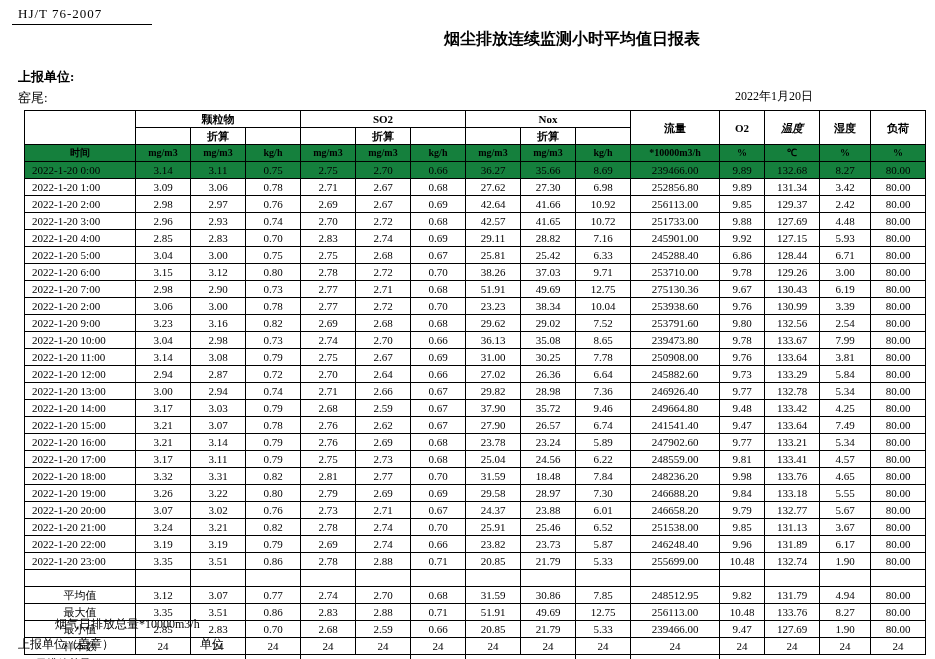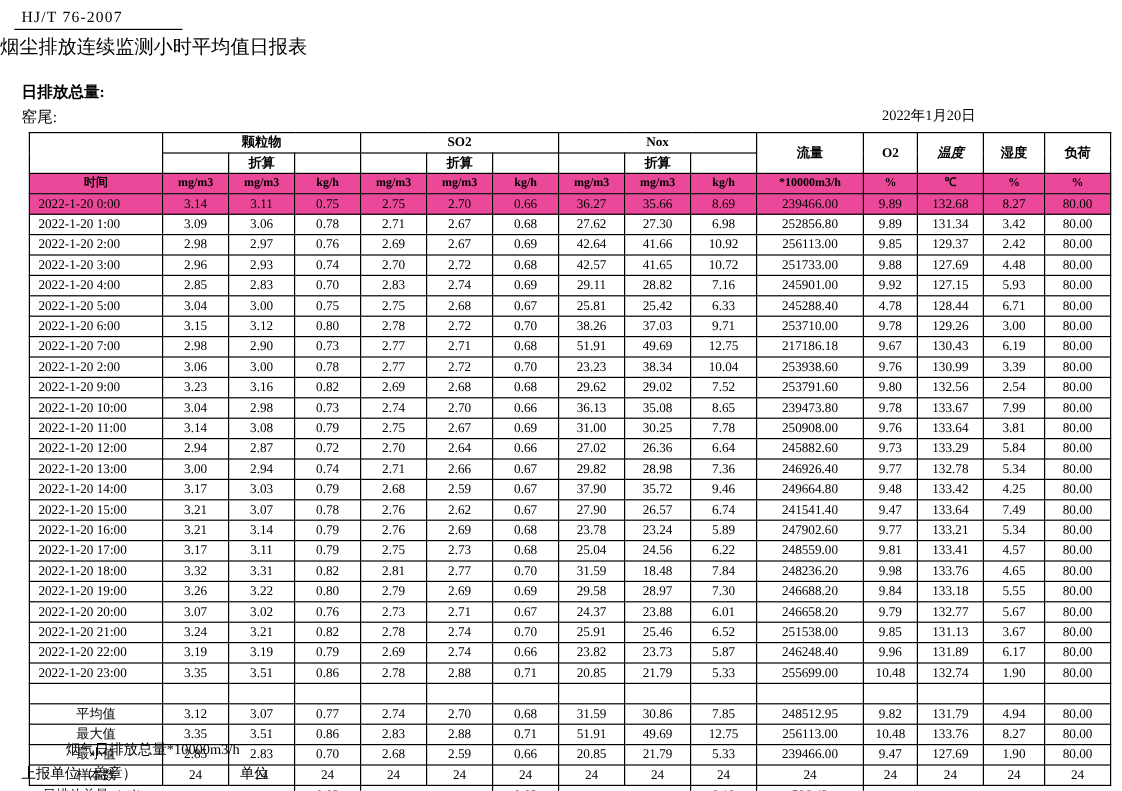--- a/index.html
+++ b/index.html
@@ -28,23 +28,23 @@
     left: 12px;
     top: 24px;
     width: 140px;
     border-top: 1px solid #000;
   }
   .doc-title {
     position: absolute;
     left: 0;
     top: 29px;
     width: 700px;
-    text-align: left;
+    text-align: right;
     font-size: 16px;
-    font-weight: normal;
+    font-weight: bold;
     font-family: "Liberation Serif", serif;
   }
   .company {
     position: absolute;
     left: 18px;
     top: 68px;
     font-size: 13px;
     font-family: "Liberation Serif", serif;
     font-weight: bold;
   }
@@ -81,21 +81,21 @@
   }
   .hdr-group { font-size: 11px; }
   .hdr-unit { font-size: 10px; }
   .col-time { width: 110px; }
   .col-num { width: 54px; }
   .col-flow { width: 88px; }
   .col-o2 { width: 44px; }
   .col-temp { width: 54px; font-style: italic; }
   .col-hum { width: 50px; }
   .col-load { width: 54px; }
-  .green { background: #ec4899; }
+  .green { background: #15803d; }
   .data td { font-size: 11px; }
   .data td.t { text-align: left; padding-left: 7px; }
   .sep-row td { height: 5px; border-left: 1px solid #000; border-right: 1px solid #000; border-top: 1px solid #000; border-bottom: 1px solid #000;}
   .sum td { font-size: 11px; }
   .label-cell { text-align: center; }
   .footer1 {
     position: absolute;
     left: 18px;
     top: 616px;
     font-size: 12px;
@@ -116,21 +116,21 @@
     font-size: 12px;
     font-family: "Liberation Serif", serif;
   }
 </style>
 </head>
 <body>
 
 <div class="std-code">HJ/T  76-2007</div>
 <div class="hrule"></div>
 <div class="doc-title">烟尘排放连续监测小时平均值日报表</div>
-<div class="company">日排放总量:</div>
+<div class="company">上报单位:</div>
 <div class="position-label">窑尾:</div>
 <div class="report-date">2022年1月20日</div>
 
 <table class="main">
   <thead>
     <tr>
       <th class="col-time" rowspan="2"></th>
       <th class="hdr-group" colspan="3">颗粒物</th>
       <th class="hdr-group" colspan="3">SO2</th>
       <th class="hdr-group" colspan="3">Nox</th>
@@ -260,21 +260,21 @@
         <td>3.04</td>
         <td>3.00</td>
         <td>0.75</td>
         <td>2.75</td>
         <td>2.68</td>
         <td>0.67</td>
         <td>25.81</td>
         <td>25.42</td>
         <td>6.33</td>
         <td>245288.40</td>
-        <td>4.78</td>
+        <td>6.86</td>
         <td>128.44</td>
         <td>6.71</td>
         <td>80.00</td>
       </tr>
       <tr class="data">
         <td class="t">2022-1-20 6:00</td>
         <td>3.15</td>
         <td>3.12</td>
         <td>0.80</td>
         <td>2.78</td>
@@ -293,21 +293,21 @@
         <td class="t">2022-1-20 7:00</td>
         <td>2.98</td>
         <td>2.90</td>
         <td>0.73</td>
         <td>2.77</td>
         <td>2.71</td>
         <td>0.68</td>
         <td>51.91</td>
         <td>49.69</td>
         <td>12.75</td>
-        <td>217186.18</td>
+        <td>275130.36</td>
         <td>9.67</td>
         <td>130.43</td>
         <td>6.19</td>
         <td>80.00</td>
       </tr>
       <tr class="data">
         <td class="t">2022-1-20 2:00</td>
         <td>3.06</td>
         <td>3.00</td>
         <td>0.78</td>

